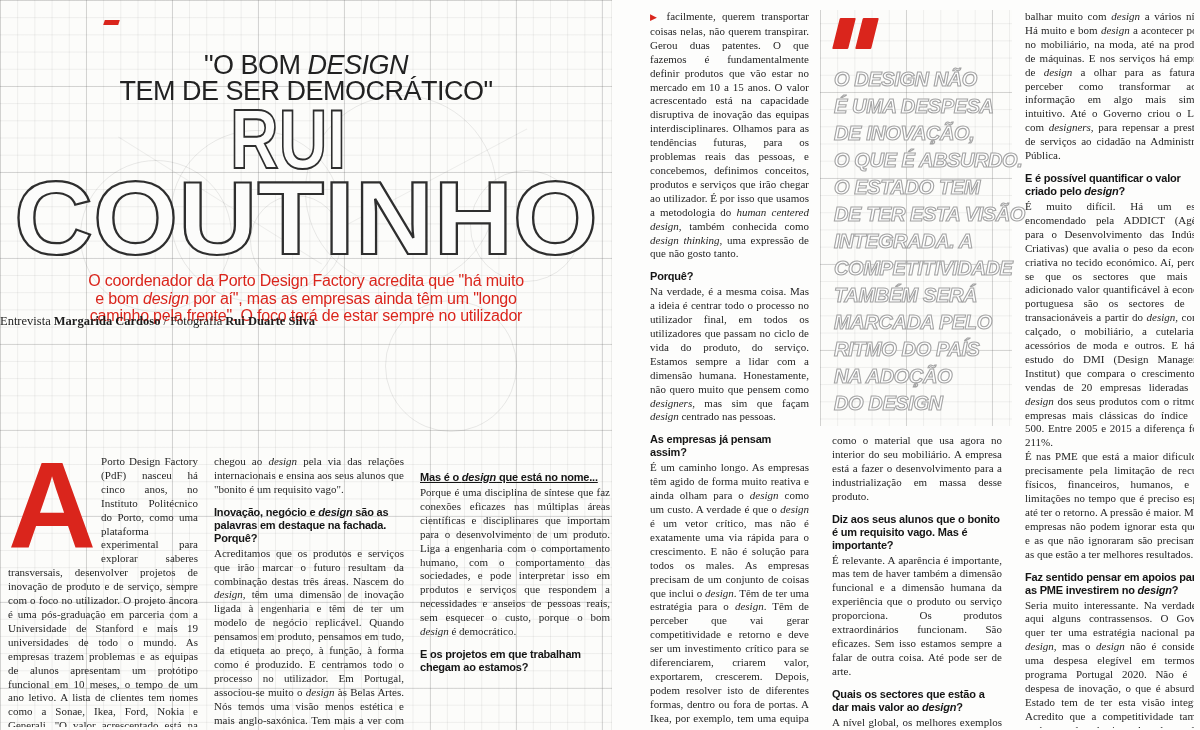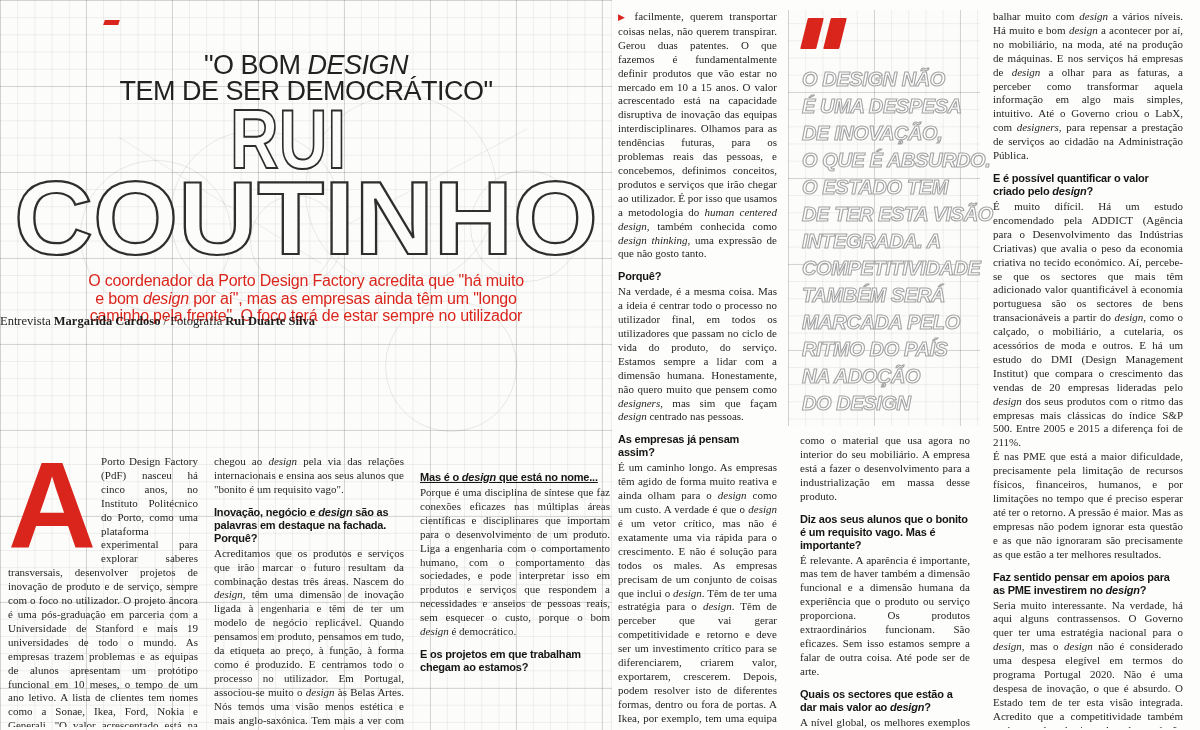--- a/index.html
+++ b/index.html
@@ -31,21 +31,21 @@
   .deck{position:absolute;left:46px;top:272px;width:520px;margin:0;text-align:center;
         font-family:"Liberation Sans","DejaVu Sans",sans-serif;font-size:16px;line-height:17.5px;
         letter-spacing:-.2px;color:#da251c;white-space:pre-line;}
   .byline{position:absolute;left:0;top:314px;width:612px;margin:0;text-align:left;
           font-size:12.5px;color:#1d1d1d;}
 
   .article{position:absolute;left:8px;top:455px;width:602px;height:272px;display:flex;gap:16px;overflow:hidden;}
   .article .col{flex:1 1 0;overflow:hidden;}
 
   .rcols{position:absolute;left:6px;top:10px;width:576px;height:718px;display:flex;gap:23px;overflow:hidden;}
-  .rcols .c1{width:159px;flex:none;}
+  .rcols .c1{width:159px;flex:none;margin-left:32px;}
   .rcols .c2{width:170px;flex:none;}
   .rcols .c3{width:190px;flex:none;}
 
   p.body{margin:0;font-size:11px;line-height:13.9px;text-align:justify;color:#262626;}
   h4.q{margin:9px 0 2px 0;font-family:"Liberation Sans","DejaVu Sans",sans-serif;
        font-weight:bold;font-size:11px;line-height:13px;letter-spacing:-.2px;color:#151515;}
   .dropcap{float:left;font-family:"Liberation Sans","DejaVu Sans",sans-serif;font-weight:800;
            font-size:122px;line-height:.78;color:#da251c;margin:4px 7px 0 0;letter-spacing:-2px;}
   .arrow{color:#da251c;font-size:9px;font-family:"DejaVu Sans",sans-serif;}
   .arrow.lead{margin-right:6px;}

